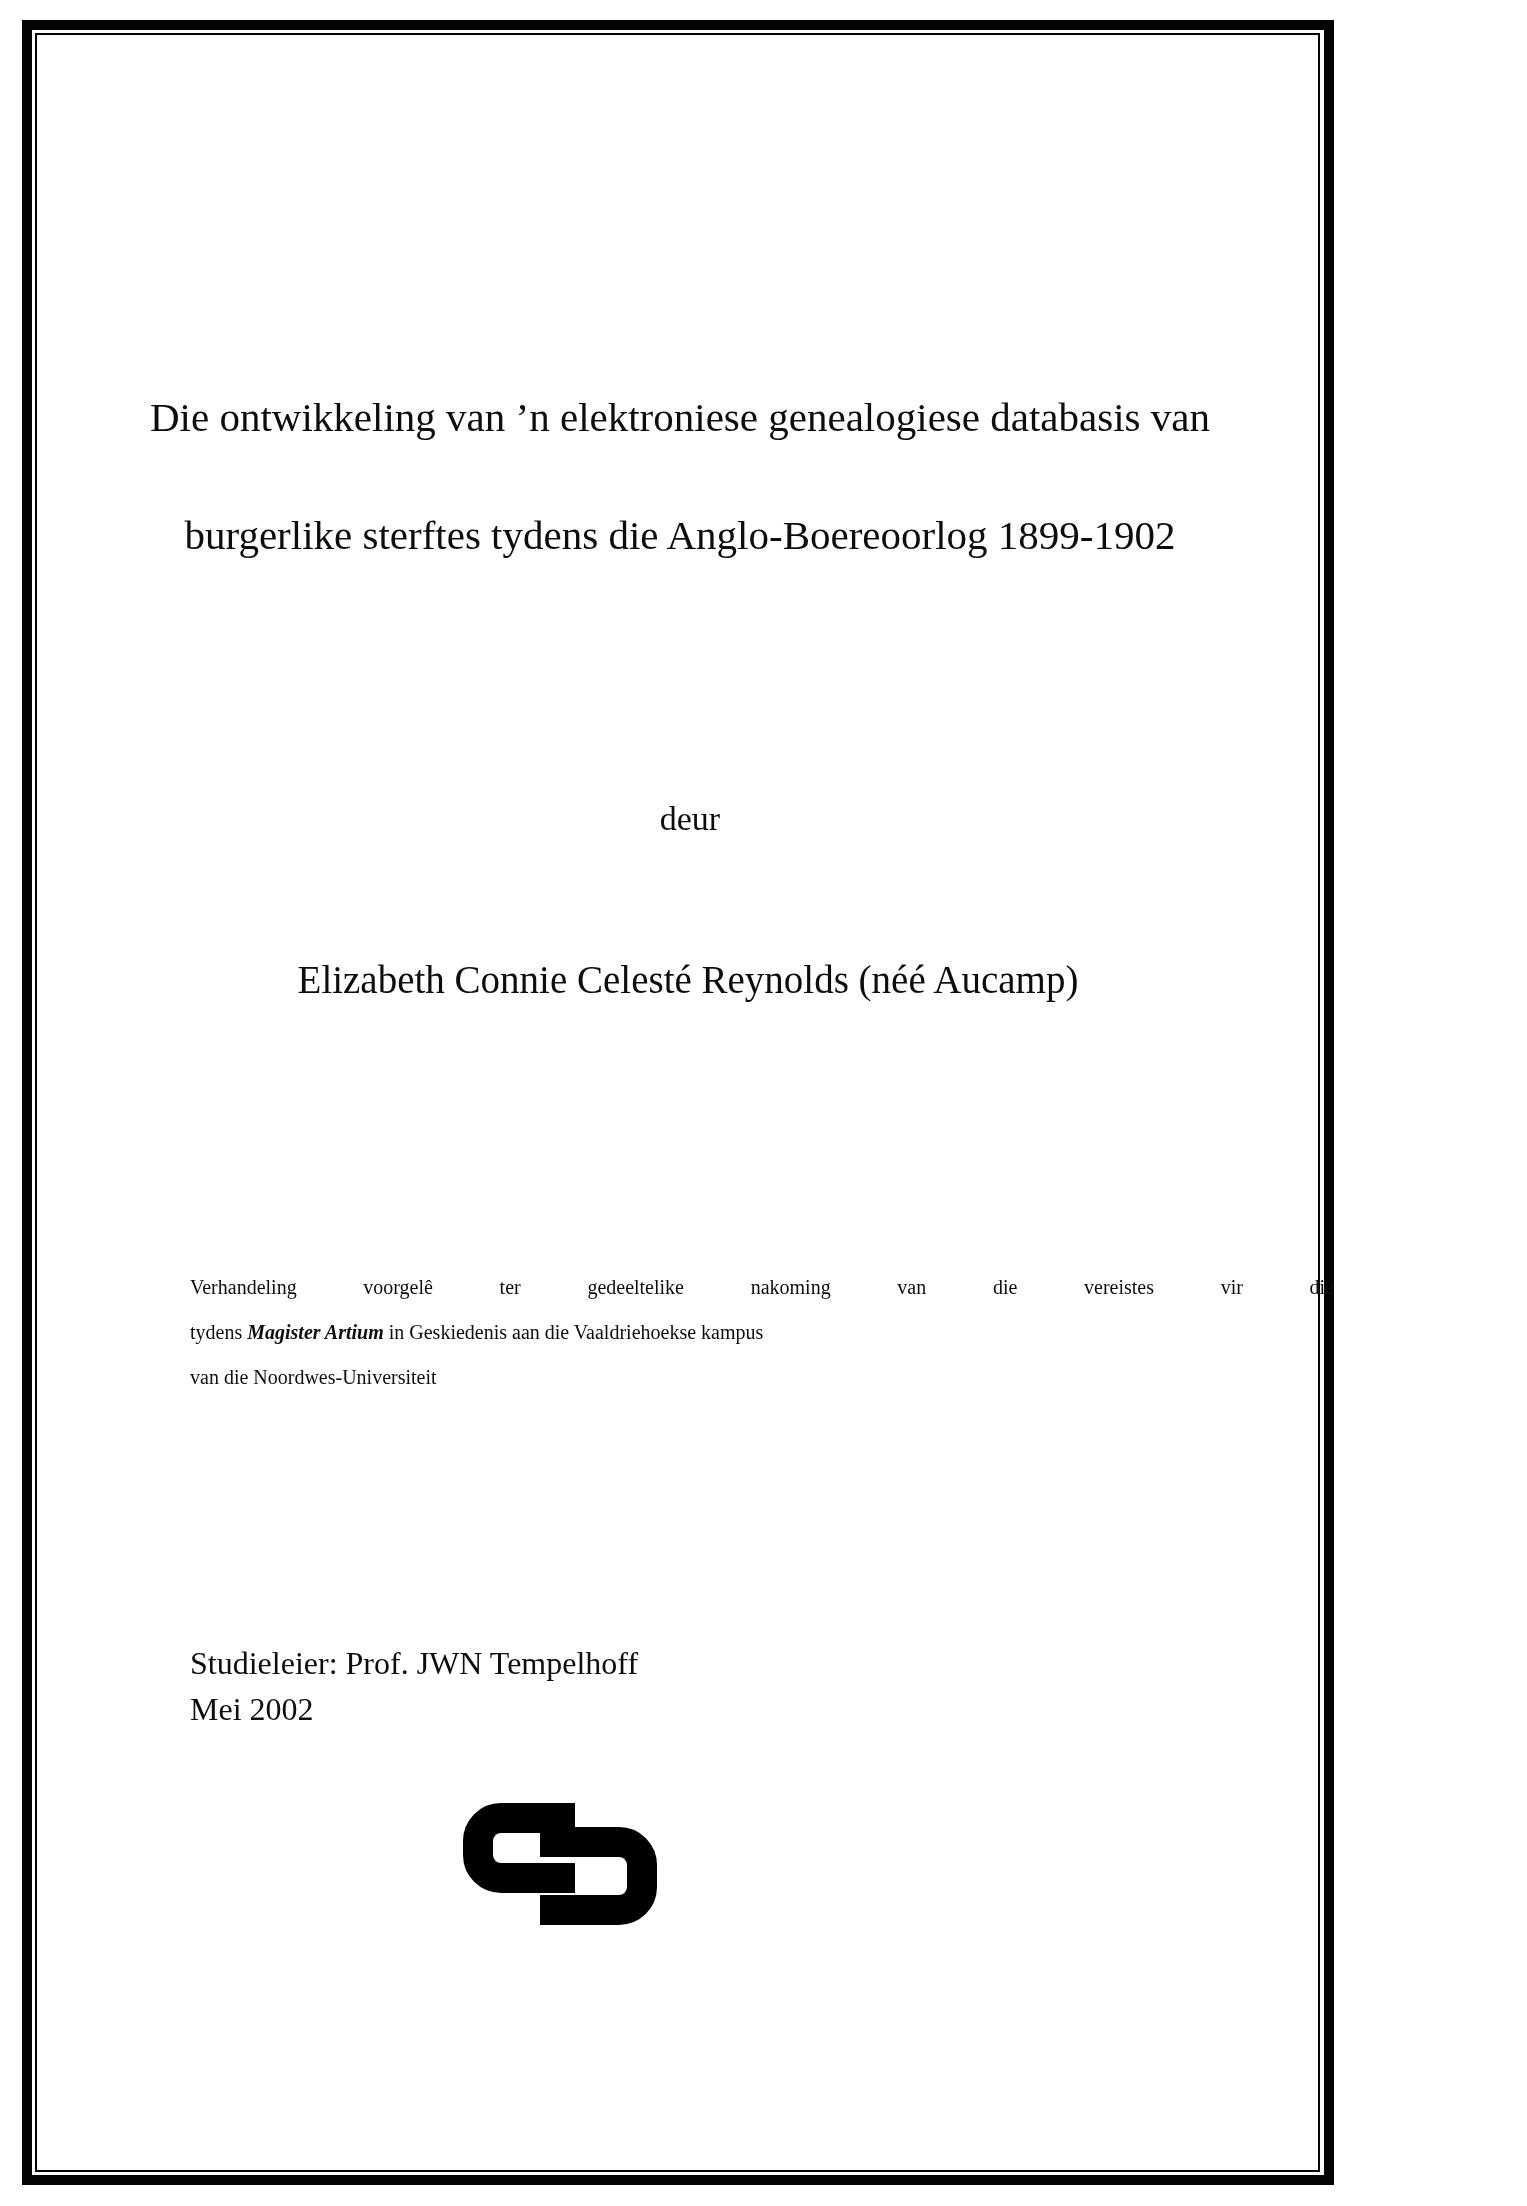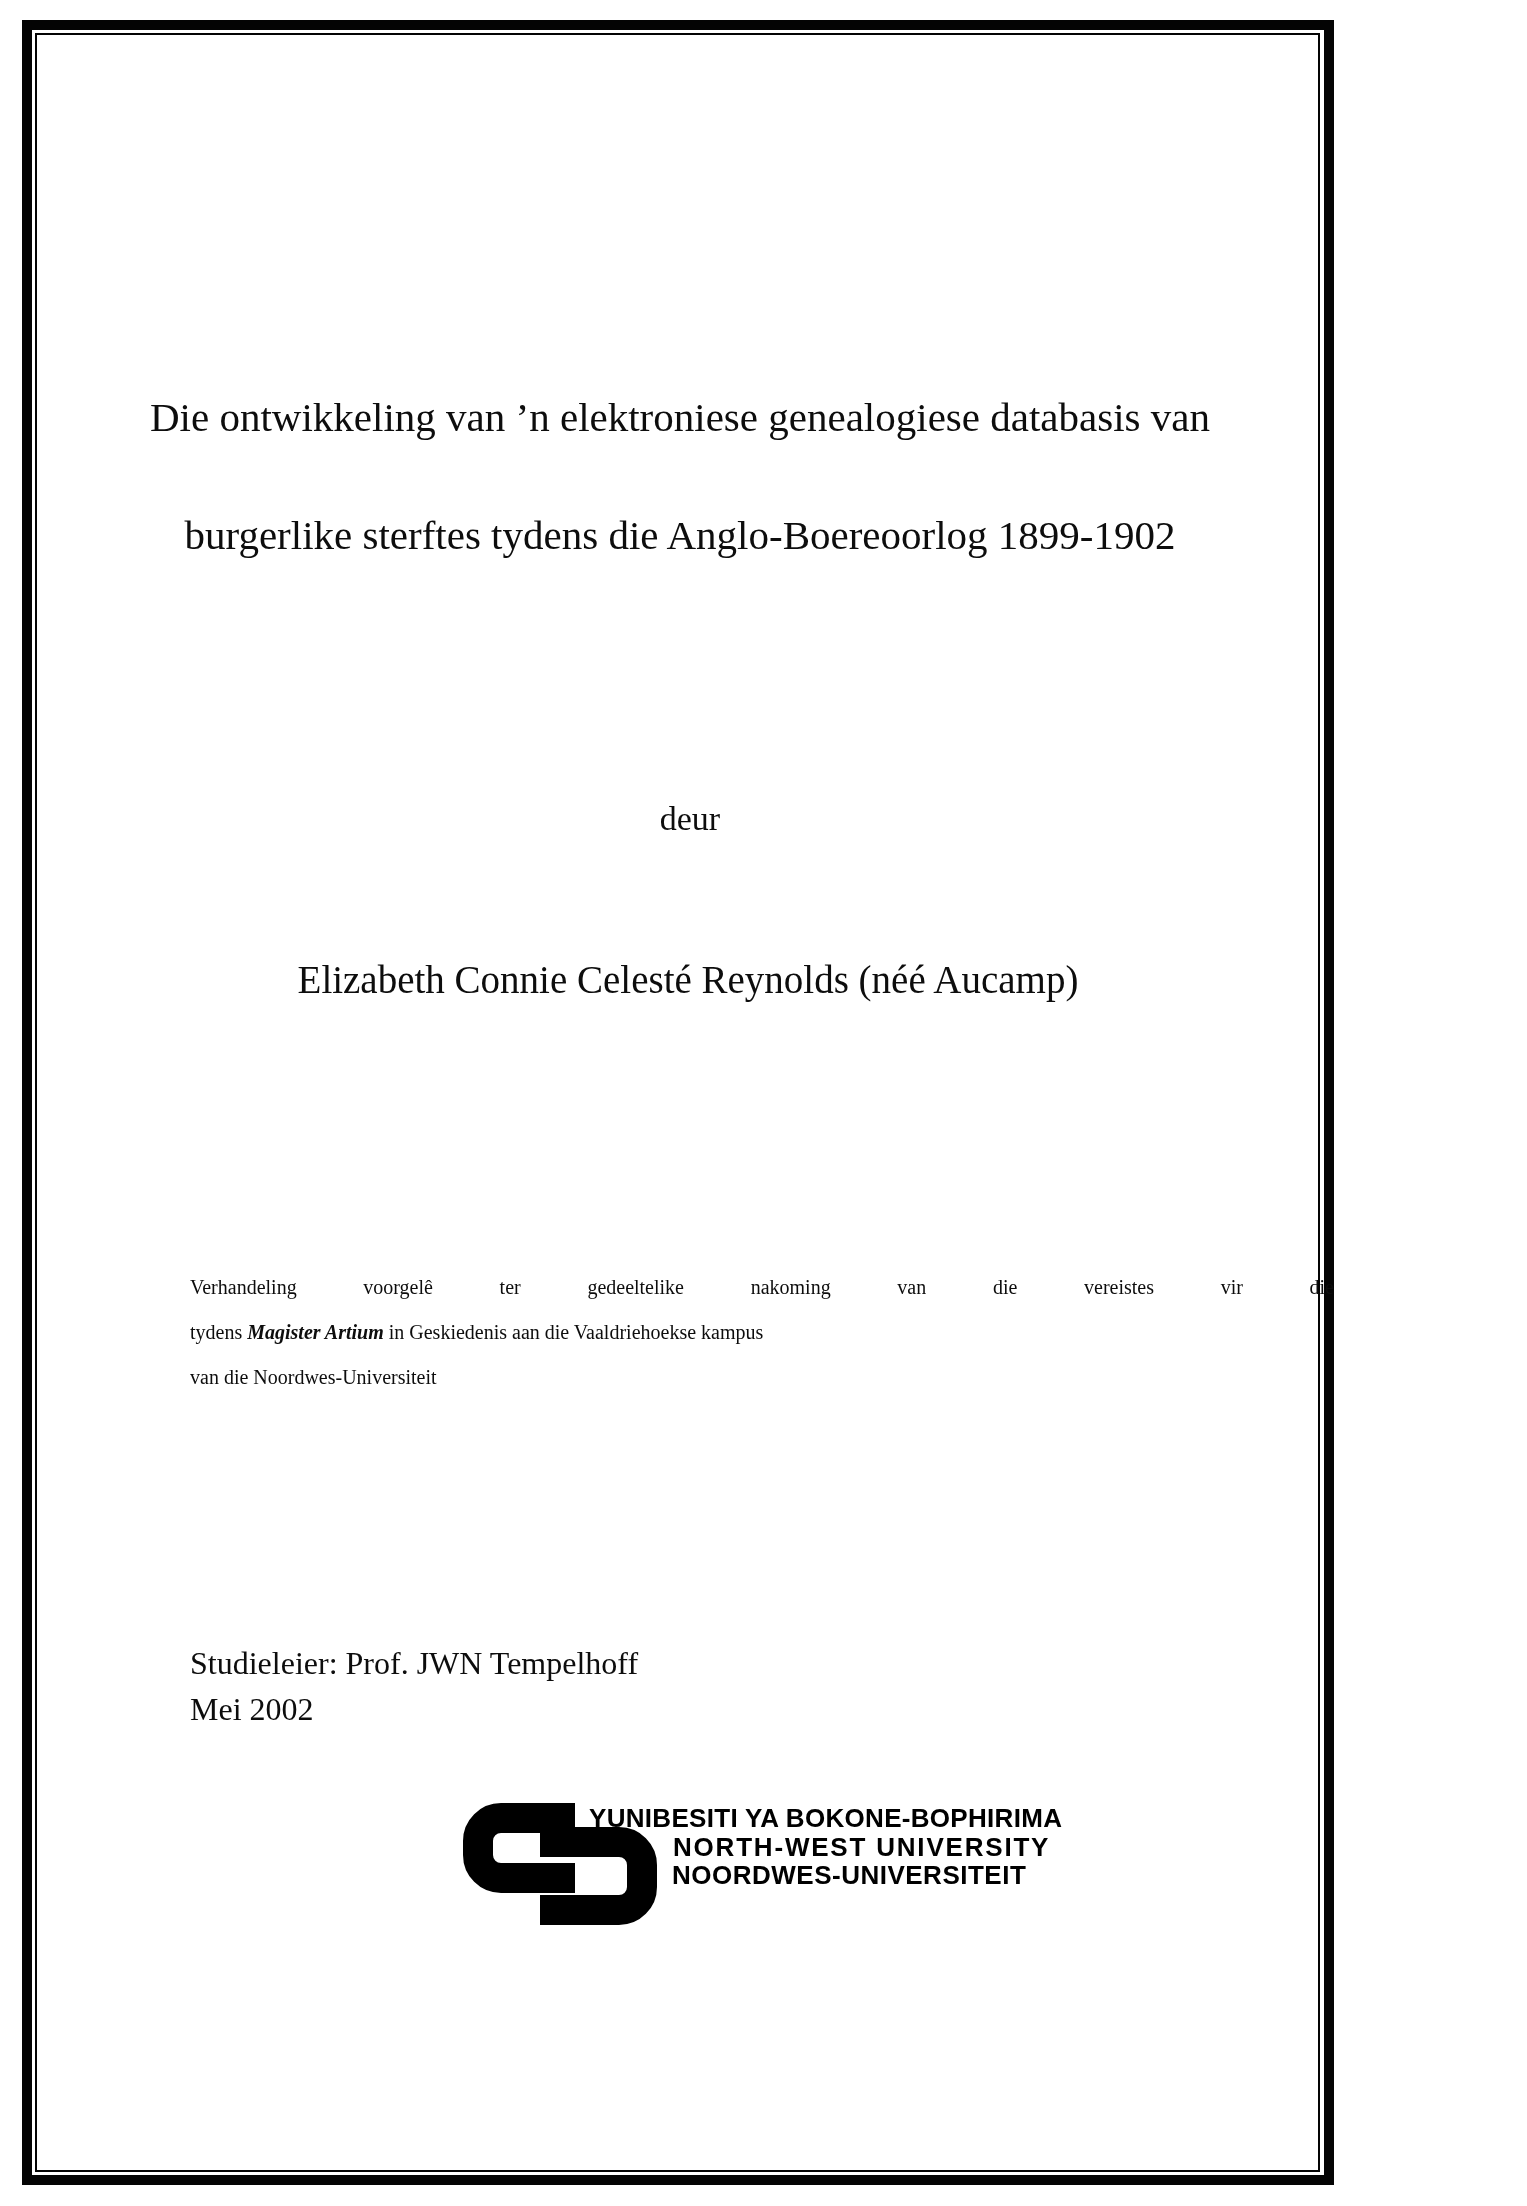--- a/index.html
+++ b/index.html
@@ -88,19 +88,14 @@
   <div class="supervisor">Studieleier: Prof. JWN Tempelhoff</div>
   <div class="date-line">Mei 2002</div>
 
   <div class="logo-mark">
     <svg viewBox="0 0 230 150" width="230" height="150" aria-hidden="true">
       <path d="M 115,28 H 41 A 23,23 0 0 0 18,51 V 65 A 23,23 0 0 0 41,88 H 115" fill="none" stroke="#000000" stroke-width="30"></path>
       <path d="M 80,52 H 159 A 23,23 0 0 1 182,75 V 97 A 23,23 0 0 1 159,120 H 80" fill="none" stroke="#000000" stroke-width="30"></path>
     </svg>
   </div>
 
-  <div class="logo-text">
-    <div class="logo-text-line-1">YUNIBESITI YA BOKONE-BOPHIRIMA</div>
-    <div class="logo-text-line-2">NORTH-WEST UNIVERSITY</div>
-    <div class="logo-text-line-3">NOORDWES-UNIVERSITEIT</div>
-  </div>
 
 </div>
 
 </body></html>

